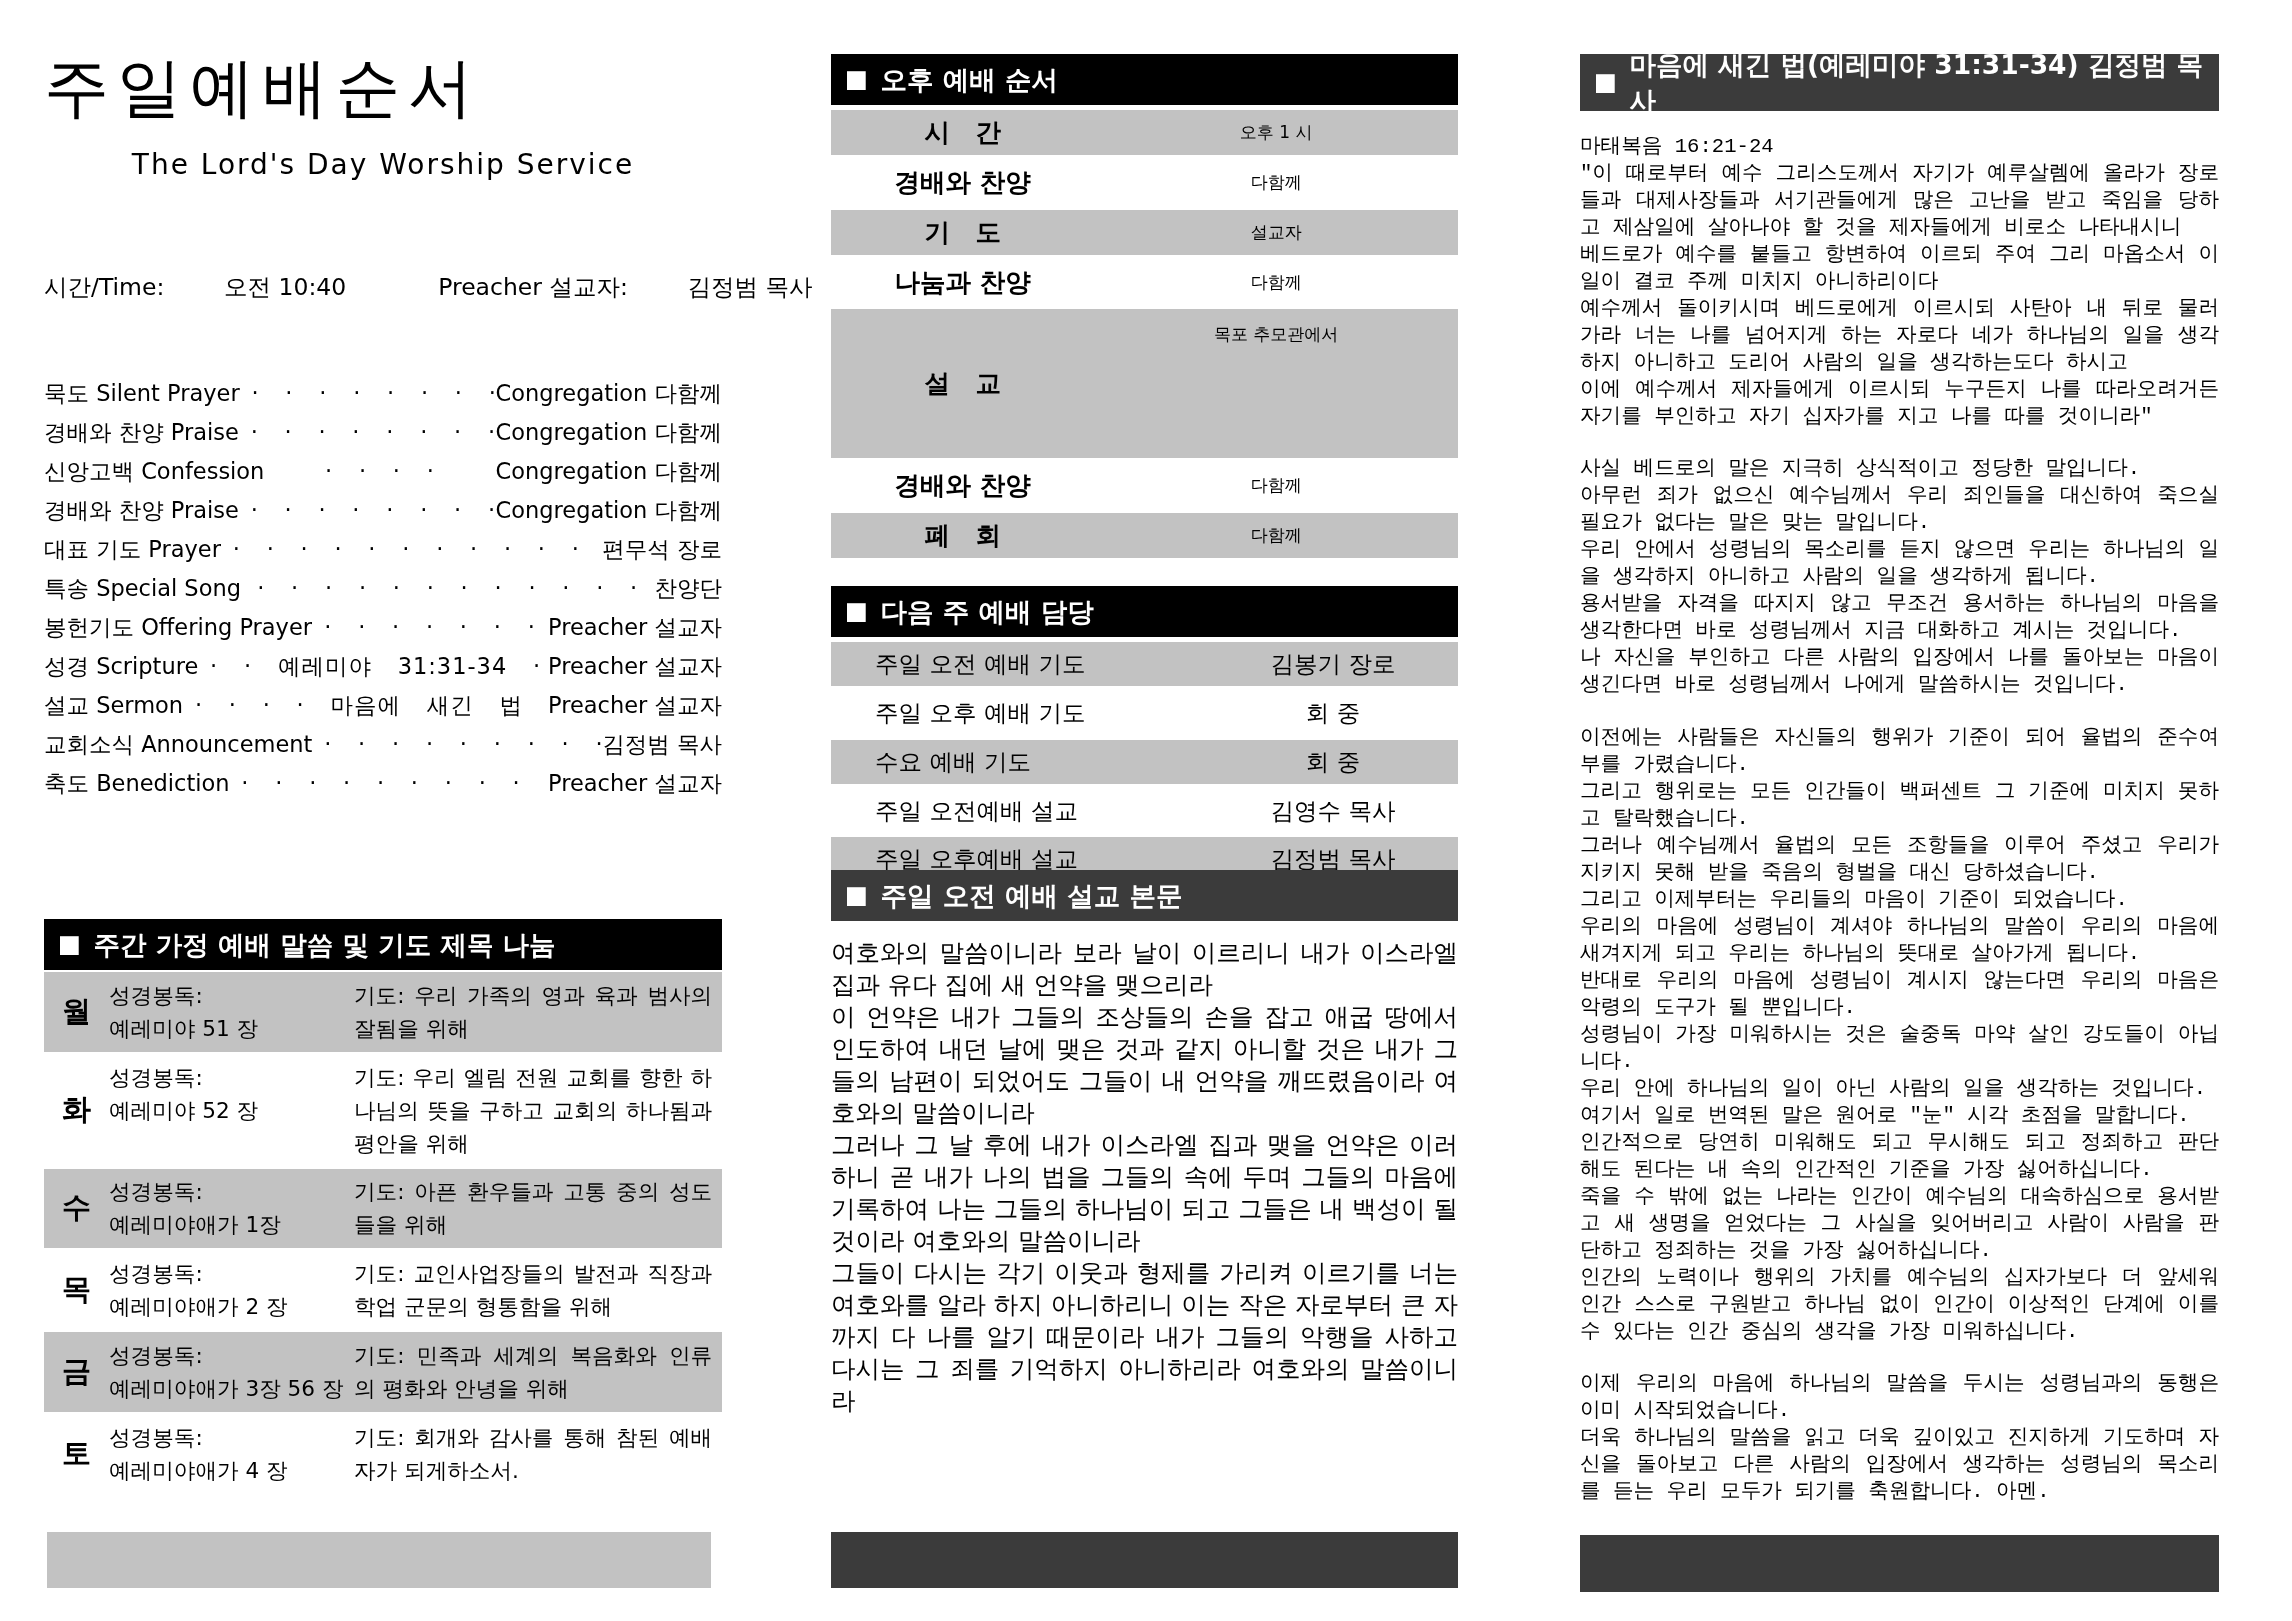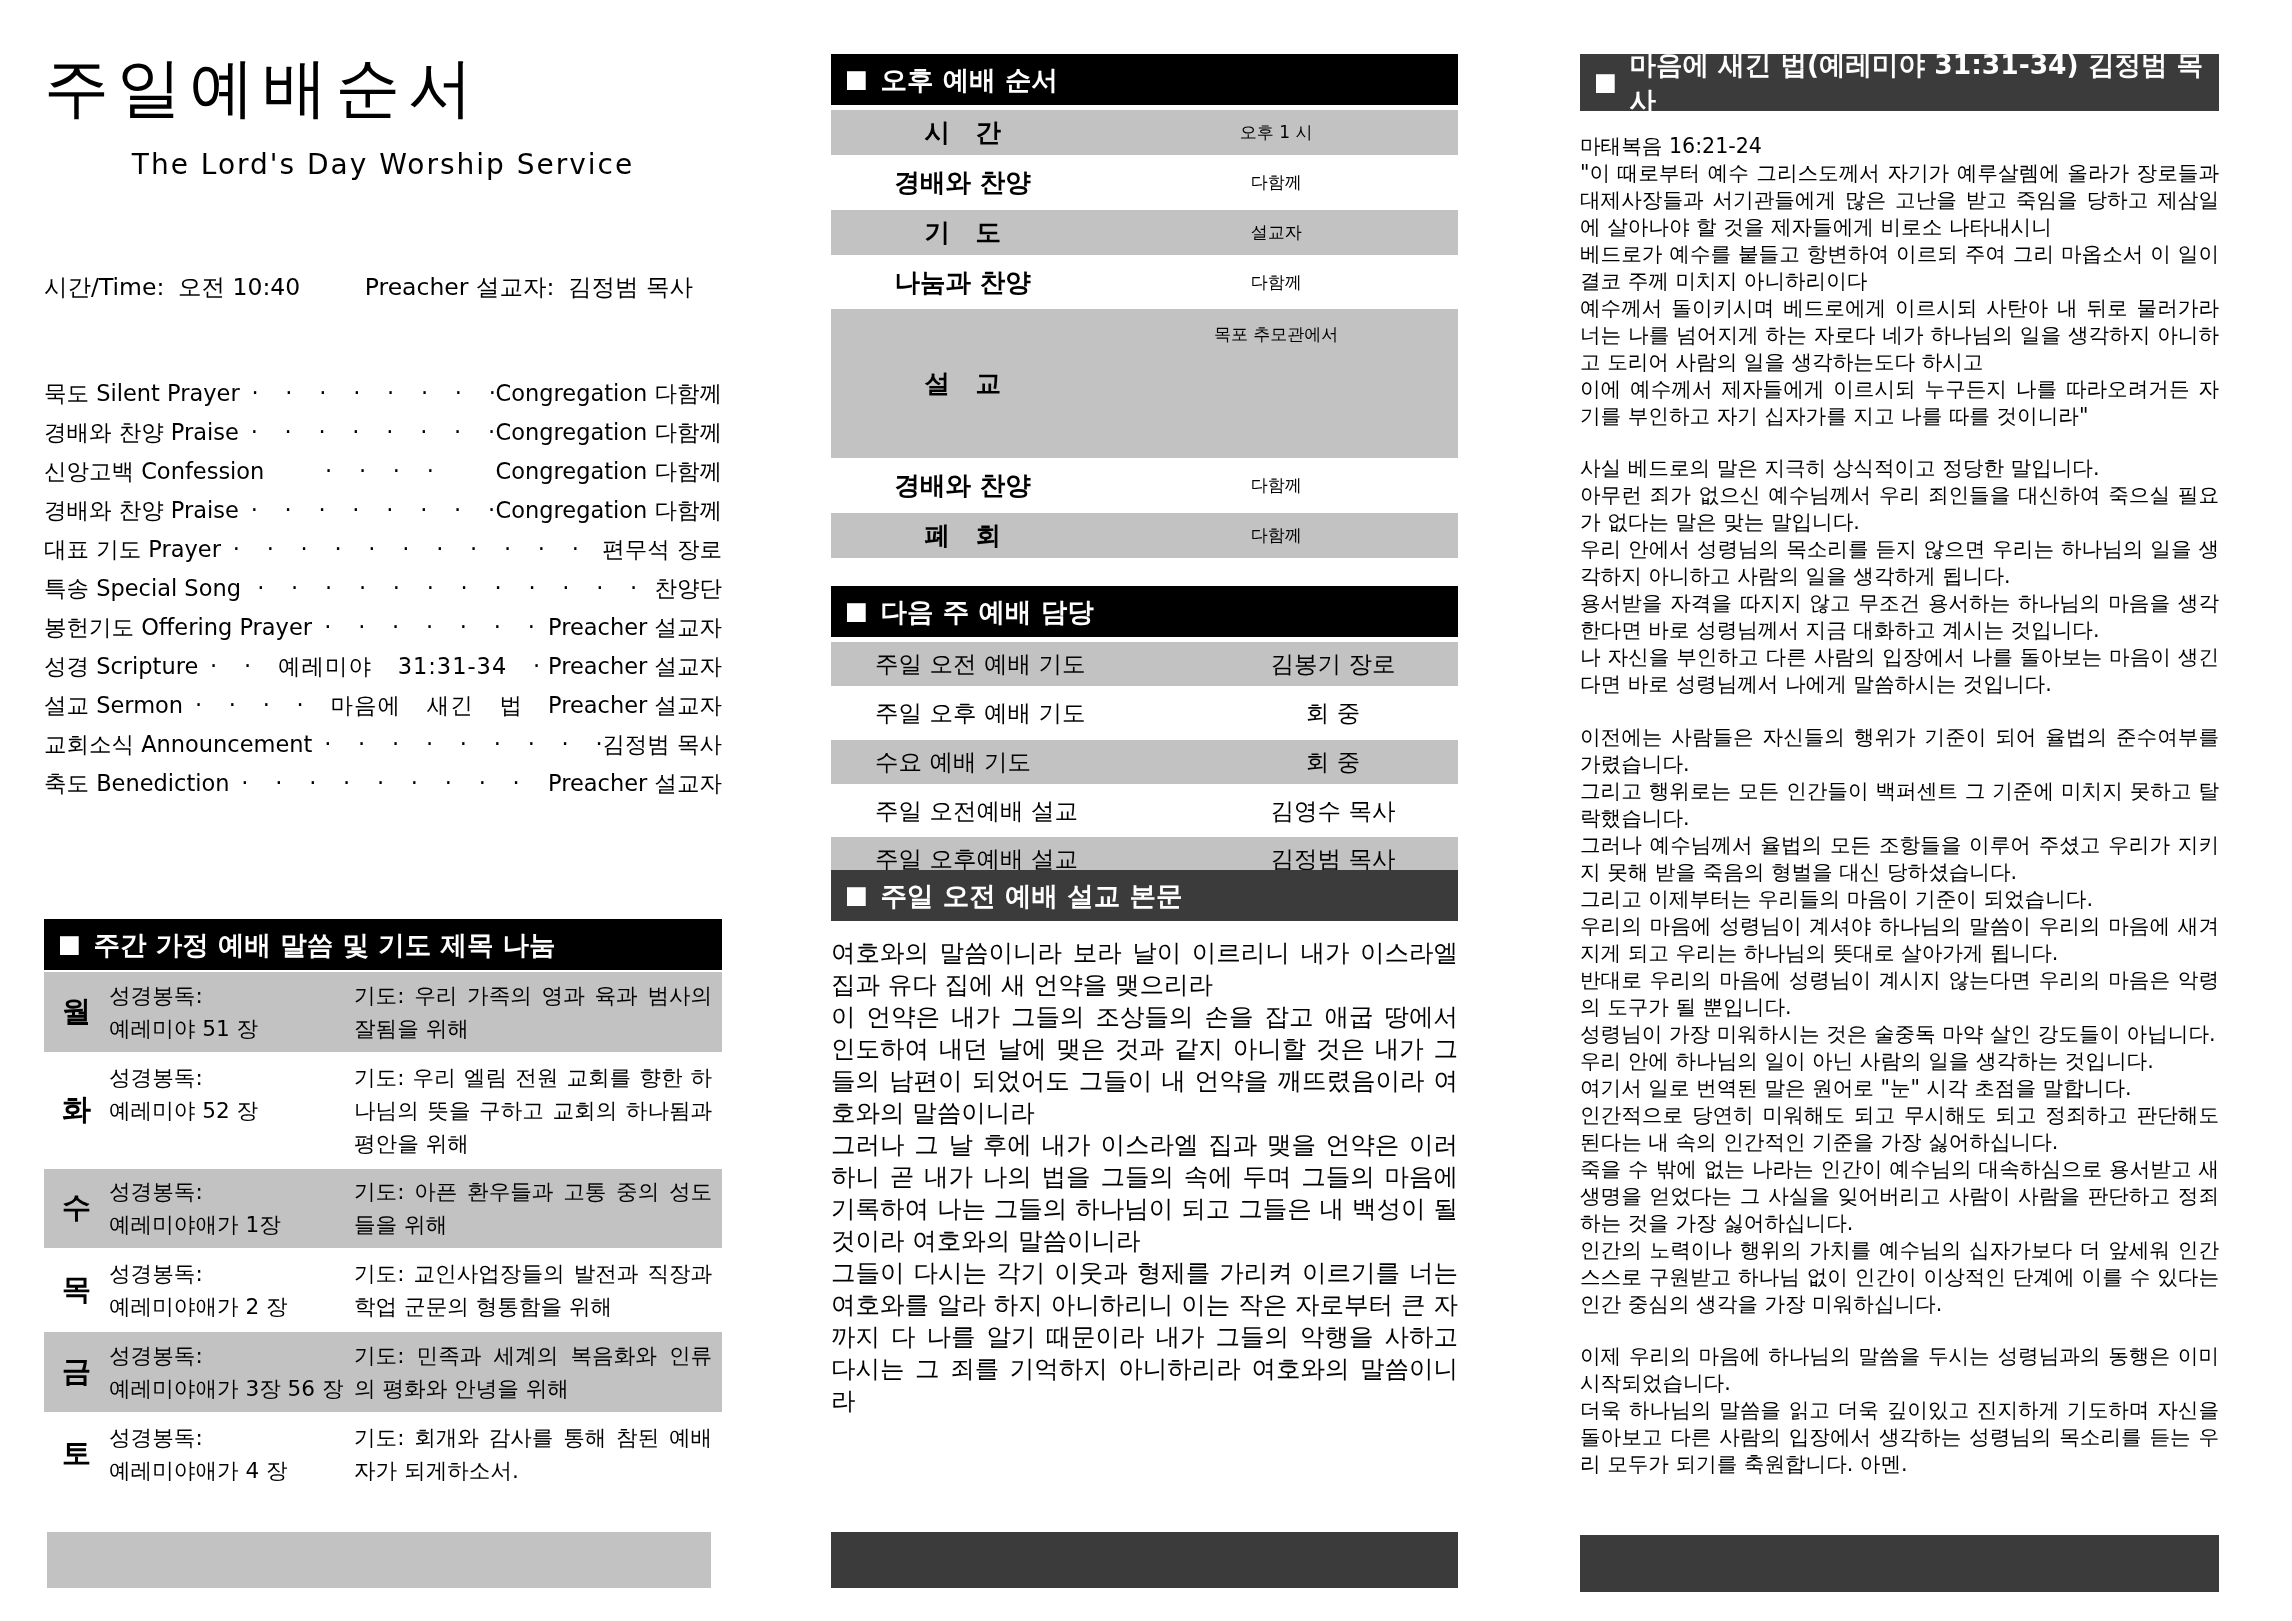--- a/index.html
+++ b/index.html
@@ -5,21 +5,21 @@
   html,body{margin:0;padding:0;}
   body{
     width:2293px;height:1621px;position:relative;background:#ffffff;color:#000;
     font-family:"DejaVu Sans","Liberation Sans",sans-serif;
   }
   .abs{position:absolute;}
   
   .col-left{left:44px;top:54px;width:678px;}
   .title{text-align:left;font-size:65px;letter-spacing:7.8px;font-weight:500;line-height:1.05;}
   .subtitle{text-align:center;font-size:28px;letter-spacing:2px;margin-top:25.5px;}
-  .info-line{margin-top:90px;font-size:23.5px;display:flex;align-items:baseline;}
+  .info-line{margin-top:90px;font-size:23.5px;display:flex;align-items:baseline;gap:46px;}
   .info-line .seg{white-space:nowrap;}
   .info-gap{flex:1;}
   .order-list{margin-top:71px;}
   .order-row{display:flex;align-items:baseline;font-size:22.5px;line-height:39px;white-space:nowrap;}
   .o-label{flex:none;}
   .o-leader{flex:1;text-align:center;word-spacing:17.6px;letter-spacing:1px;overflow:hidden;padding:0 11.8px;color:#000;}
   .o-value{flex:none;text-align:center;}
   
   .bar{display:flex;align-items:center;height:51px;color:#fff;font-weight:bold;padding:0 13.7px;box-sizing:border-box;}
   .bar .bullet{font-size:24.5px;margin-right:12.7px;line-height:1;}
@@ -47,21 +47,21 @@
   .n-label{flex:1;padding-left:44px;}
   .n-value{width:250px;text-align:center;}
   
   .col-sermontext{left:831px;top:870px;width:627px;}
   .s-body{margin-top:15.7px;font-size:24.5px;line-height:32px;text-align:justify;}
   .s-body p{margin:0;}
   .mid-footer{left:831px;top:1532px;width:627px;height:56px;background:#3b3b3b;}
   
   .col-notes{left:1580px;top:54px;width:639px;}
   .col-notes .bar{height:57px;}
-  .notes-body{margin-top:21.6px;font-size:20.6px;line-height:27px;text-align:justify;}
+  .notes-body{margin-top:21.6px;font-size:20.6px;line-height:27px;text-align:justify;font-family:Liberation Mono, monospace;}
   .notes-body p{margin:0;}
   .notes-body p.gap{margin-top:25.5px;}
   .right-footer{left:1580px;top:1535px;width:639px;height:57px;background:#3b3b3b;}
 </style>
 </head>
 <body>
 
 <div class="abs col-left">
   <div class="title">주일예배순서</div>
   <div class="subtitle">The Lord's Day Worship Service</div>

